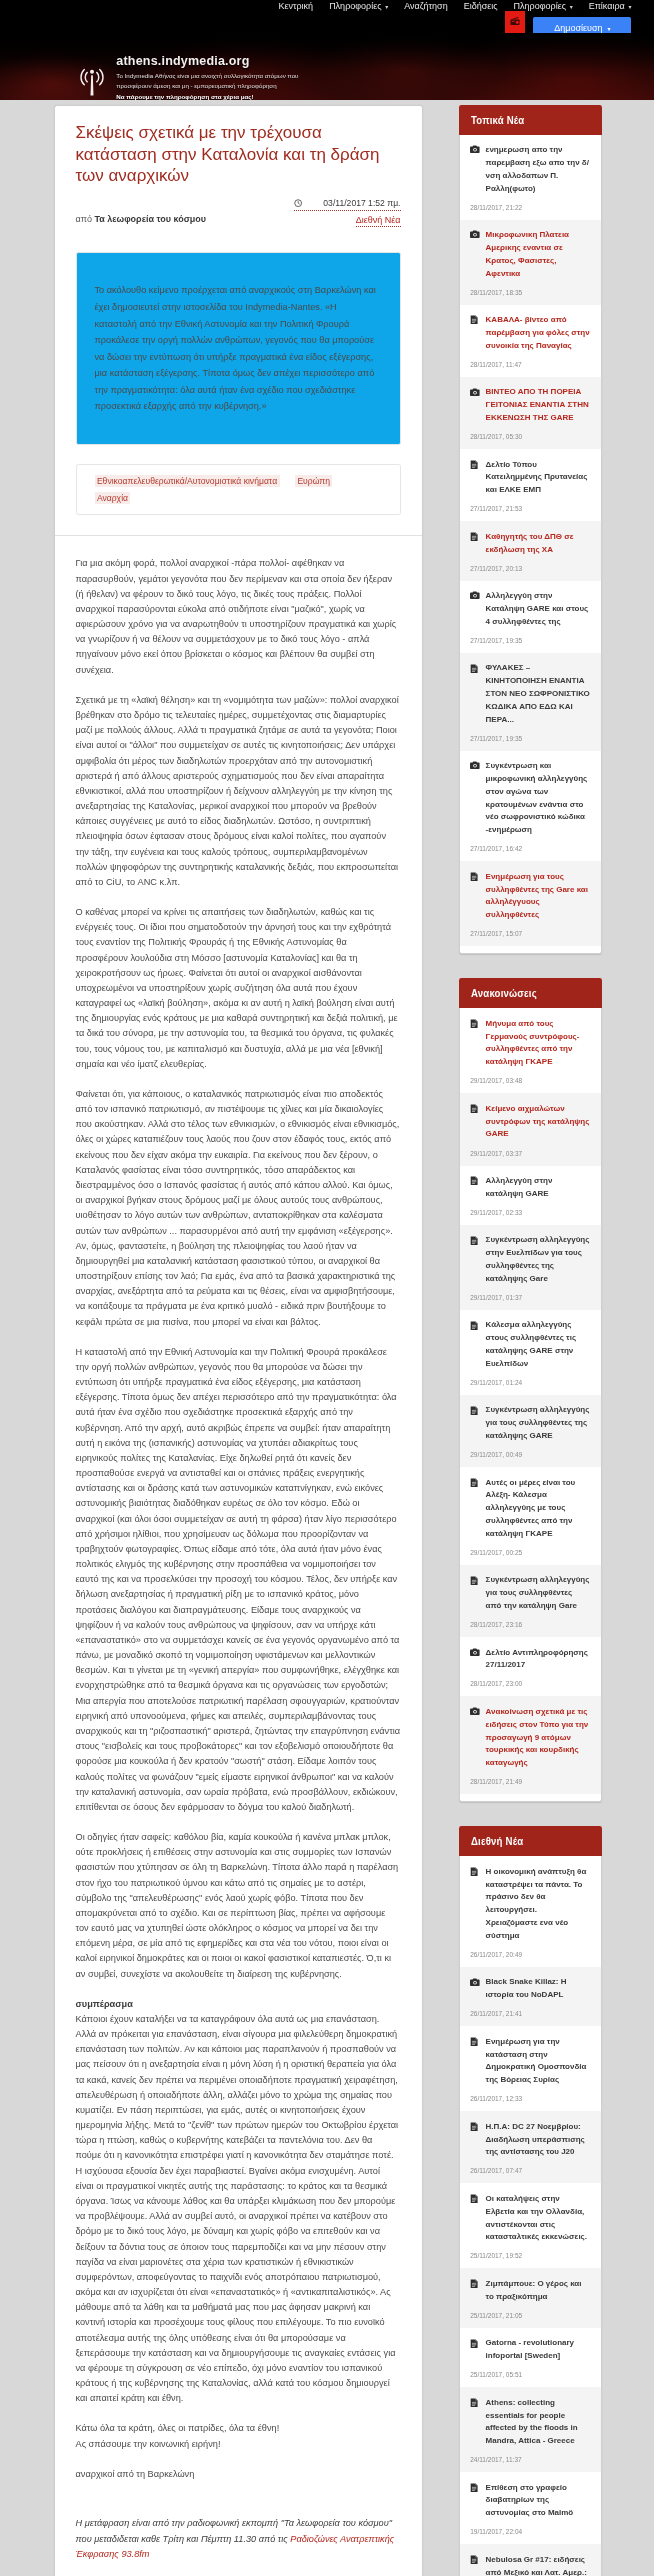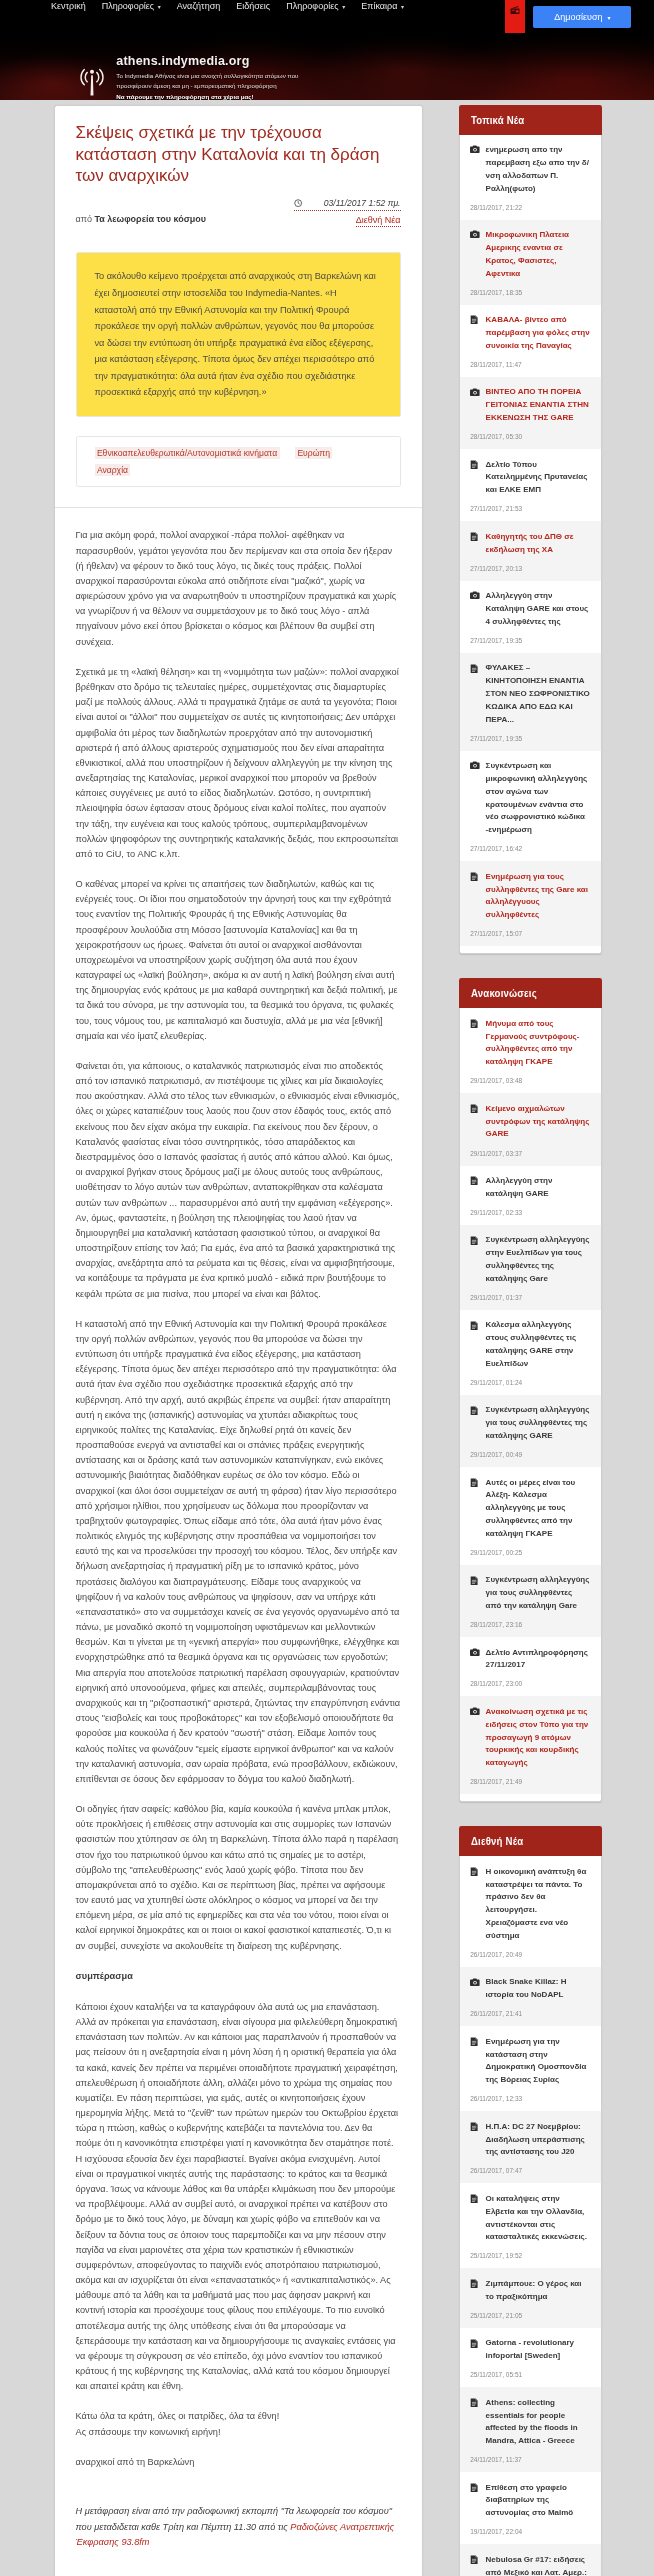--- a/index.html
+++ b/index.html
@@ -2,21 +2,21 @@
 <html lang="el" style="font-size:9.5px"><head>
 <meta charset="utf-8">
 <style>
   * { margin:0; padding:0; box-sizing:border-box; }
   html,body { background:#c9c9c9; }
   body { font-family:"Liberation Sans","DejaVu Sans",sans-serif; }
   .page { width:654px; height:2576px; margin:0 auto; background:#d8d8d8; overflow:hidden; position:relative; }
 
   
   .topnav { background:#000; height:33px; }
-  .nav-inner { height:33px; display:flex; align-items:flex-start; padding:0 22.6px 0 51px; }
+  .nav-inner { height:33px; display:flex; align-items:flex-end; padding:0 22.6px 0 51px;flex-direction:column; }
   .nav-list { list-style:none; display:flex; align-items:center; gap:16px; }
   .nav-list a { color:#e8e8e8; text-decoration:none; font-size:9px; cursor:pointer; }
   .dropdown::after { content:"▾"; margin-left:3.6px; font-size:6px; color:#cfcfcf; }
   .nav-right { margin-left:auto; display:flex; align-items:stretch; gap:8.3px; }
   .radio-btn { background:#e41b12; width:20px; display:flex; align-items:flex-start; justify-content:center; padding-top:4.2px; height:33px; cursor:pointer; }
   .publish-btn { background:#3b82f6; color:#fff; border:none; font-size:9px; padding:6px 21px; border-radius:1.8px; align-self:center; cursor:pointer; font-family:inherit; }
   .publish-btn .caret::after { content:"▾"; margin-left:4.8px; font-size:6px; }
 
   
   .banner { height:67px; position:relative; overflow:hidden;
@@ -41,31 +41,31 @@
   .sidebar { width:143px; flex:0 0 143px; }
   .card { background:#fff; border:0.6px solid #cfcfcf; border-radius:3px; box-shadow:0 0.6px 1.2px rgba(0,0,0,.12); }
 
   
   .article-card { padding:16.7px 21px 18px; }
   .art-title { color:#a02c20; font-size:17px; line-height:1.25; font-weight:500; }
   .meta { display:flex; justify-content:space-between; margin-top:12px; align-items:flex-start; }
   .author { font-size:9px; color:#555;margin-top:16px; }
   .author b { color:#3a3a3a; }
   .meta-right { text-align:right; }
-  .meta-date { font-size:8.6px; color:#3a3a3a; display:inline-flex; align-items:center; gap:21px; border-bottom:0.6px dotted #a8382c; padding-bottom:1.8px;font-style:italic; }
+  .meta-date { font-size:8.6px; color:#3a3a3a; display:inline-flex; align-items:center; gap:21px; border-bottom:0.6px dotted #a8382c; padding-bottom:1.8px; }
   .meta-cat { display:inline-block; margin-top:4.2px; color:#b5271d; font-size:9px; text-decoration:none; border-bottom:0.6px dotted #b5271d; padding-bottom:1.2px; cursor:pointer; }
-  .intro-box { margin-top:25px; background:#fde047; border:0.6px solid #e6e6e6; border-radius:2.4px; padding:15px 18px; font-size:9.2px; color:#4a4a4a; line-height:1.8; }
+  .intro-box { margin-top:25px; background:#0ea5e9; border:0.6px solid #e6e6e6; border-radius:2.4px; padding:29px 18px; font-size:9.2px; color:#4a4a4a; line-height:1.8; }
   .cats-box { margin-top:19px; border:0.6px solid #e6e6e6; border-radius:2.4px; padding:10px 18px; display:flex; flex-wrap:wrap; gap:4.8px 15.5px; }
   .cats-box a { color:#b5382c; font-size:8.6px; text-decoration:none; background:#f8ecea; padding:1.2px 2.4px; cursor:pointer; }
   hr.full { border:none; border-top:0.6px solid #e2e2e2; margin:20px -21px; }
   .art-body { font-size:9.2px; color:#4a4a4a; line-height:1.65; }
   .art-body > div { margin-top:15px; }
   .art-body > div:first-of-type { margin-top:0; }
   .bt-h { font-weight:bold; color:#3d3d3d; }
-  .bt-h + .bt-p { margin-top:16px; }
+  .bt-h + .bt-p { margin-top:0; }
   .bt-lines { white-space:pre-line; }
   .trans-note { margin-top:34px; font-style:italic; font-size:9.2px; color:#3d3d3d; line-height:1.7; }
   .trans-note a { color:#b5271d; text-decoration:none; cursor:pointer; }
   .tagrow { margin-top:37px; display:flex; align-items:center; gap:7.1px; }
   .chips { display:flex; gap:4.2px; flex-wrap:wrap; }
   .chip { background:#a6281c; color:#fff; font-size:8.3px; padding:3px 0; text-decoration:none; cursor:pointer; }
 
   
   .sb-section { margin-bottom:24px; }
   .sb-header { background:#a1241b; color:#fff; font-size:10.7px; font-weight:bold; padding:9px 12px; border-radius:2.4px 2.4px 0 0; letter-spacing:0.2px; }

